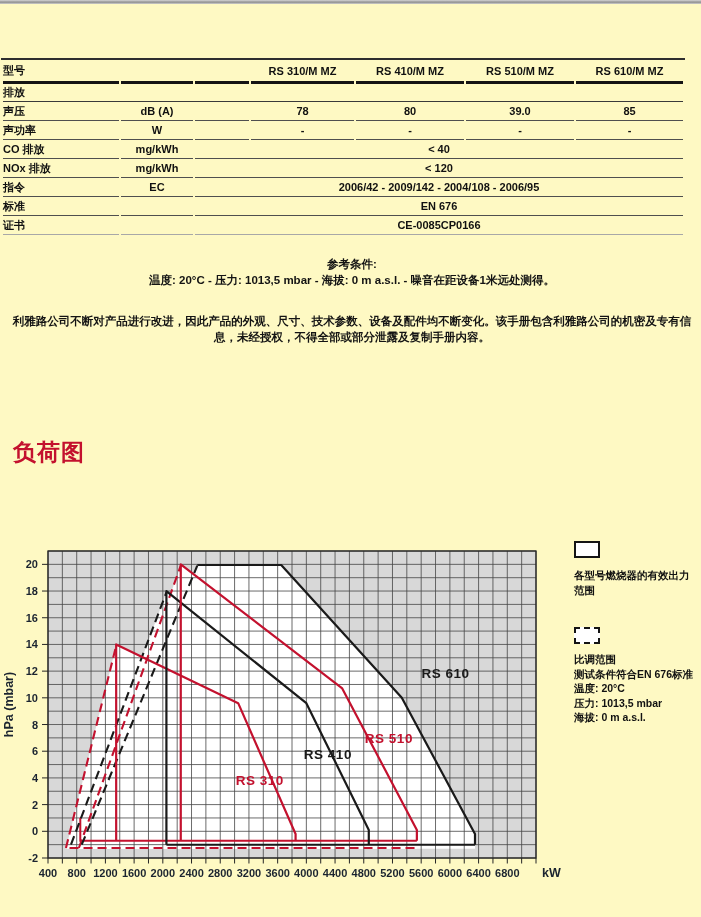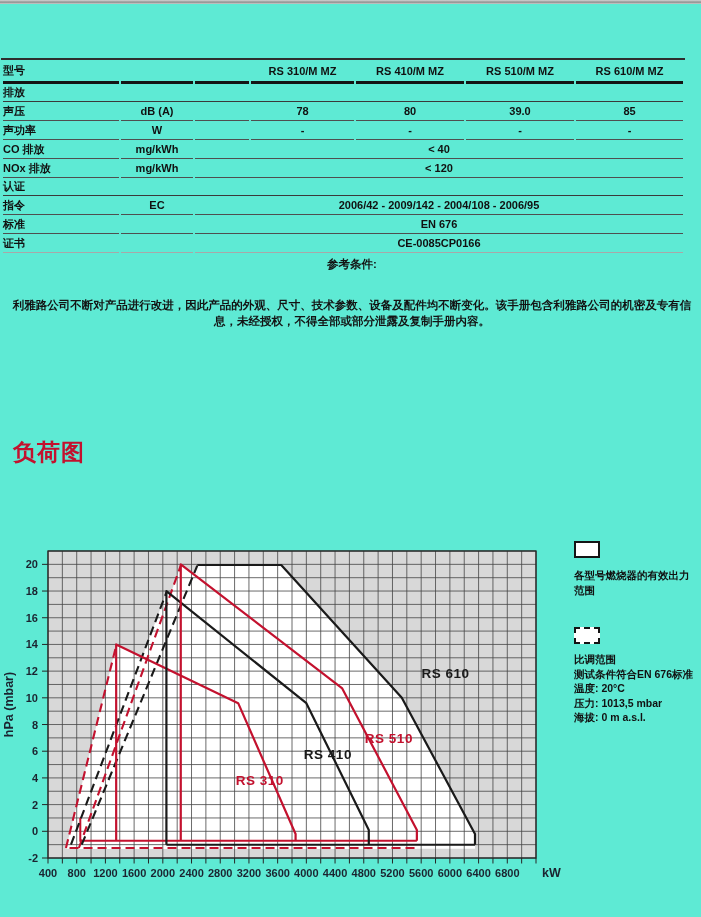--- a/index.html
+++ b/index.html
@@ -1,18 +1,18 @@
 <!DOCTYPE html>
 <html><head>
 <meta charset="utf-8">
 <style>
   :root{ --red:#c3112e; }
   html,body{margin:0;padding:0;background:#fff;}
   .page{
-    position:relative;width:701px;height:917px;background:#5eead4;overflow:hidden;
+    position:relative;width:701px;height:917px;background:#fef9c3;overflow:hidden;
     font-family:"Liberation Sans","DejaVu Sans",sans-serif;color:#111;
   }
   .top-edge{position:absolute;top:0;left:0;width:701px;height:4px;
     background:linear-gradient(#d6d6d6,#8f8f8f 55%,#cfcfcf);}
   
   .spec-wrap{position:absolute;top:58px;left:1px;width:686px;}
   table.spec{border-collapse:separate;border-spacing:2px 0;width:684px;table-layout:fixed;
     border-top:2px solid #2e2e2e;}
   table.spec td{font-size:11px;font-weight:700;color:#111;vertical-align:middle;padding:0;}
   tr.r-header td{height:21px;border-bottom:3px solid #141414;}
@@ -91,23 +91,20 @@
           <tr class="r-span">
             <td class="c-label">CO 排放</td>
             <td class="c-unit">mg/kWh</td>
             <td class="c-span" colspan="5">&lt; 40</td>
           </tr>
           <tr class="r-span">
             <td class="c-label">NOx 排放</td>
             <td class="c-unit">mg/kWh</td>
             <td class="c-span" colspan="5">&lt; 120</td>
           </tr>
-          <tr class="r-section">
-            <td class="c-label red" colspan="7">认证</td>
-          </tr>
           <tr class="r-span">
             <td class="c-label">指令</td>
             <td class="c-unit">EC</td>
             <td class="c-span" colspan="5">2006/42 - 2009/142 - 2004/108 - 2006/95</td>
           </tr>
           <tr class="r-span">
             <td class="c-label">标准</td>
             <td class="c-unit"></td>
             <td class="c-span" colspan="5">EN 676</td>
           </tr>
@@ -115,20 +112,21 @@
             <td class="c-label">证书</td>
             <td class="c-unit"></td>
             <td class="c-span" colspan="5">CE-0085CP0166</td>
           </tr>
         </tbody>
     </table>
   </div>
 
   <div class="notes">
     <p>参考条件:</p>
+    <p>温度: 20°C - 压力: 1013,5 mbar - 海拔: 0 m a.s.l. - 噪音在距设备1米远处测得。</p>
     <p class="disclaimer">利雅路公司不断对产品进行改进，因此产品的外观、尺寸、技术参数、设备及配件均不断变化。该手册包含利雅路公司的机密及专有信息，未经授权，不得全部或部分泄露及复制手册内容。</p>
   </div>
 
   <h1 class="load-title">负荷图</h1>
 
   <svg class="chart-svg" id="chart" width="570" height="372" viewBox="0 0 570 372">
       <rect x="48" y="23" width="488" height="307" fill="#d8d8d8"></rect>
       <polygon points="65.94117647058823,320.6565217391304 116.17647058823529,117.76956521739129 116.17647058823529,320.6565217391304" fill="#ffffff"></polygon>
       <polygon points="116.17647058823529,320.6565217391304 116.17647058823529,116.43478260869566 238.1764705882353,175.16521739130437 295.5882352941177,305.97391304347826 295.5882352941177,320.6565217391304 116.17647058823529,320.6565217391304" fill="#ffffff"></polygon>
       <polygon points="70.96470588235294,320.6565217391304 166.41176470588235,64.37826086956522 166.41176470588235,320.6565217391304" fill="#ffffff"></polygon>

